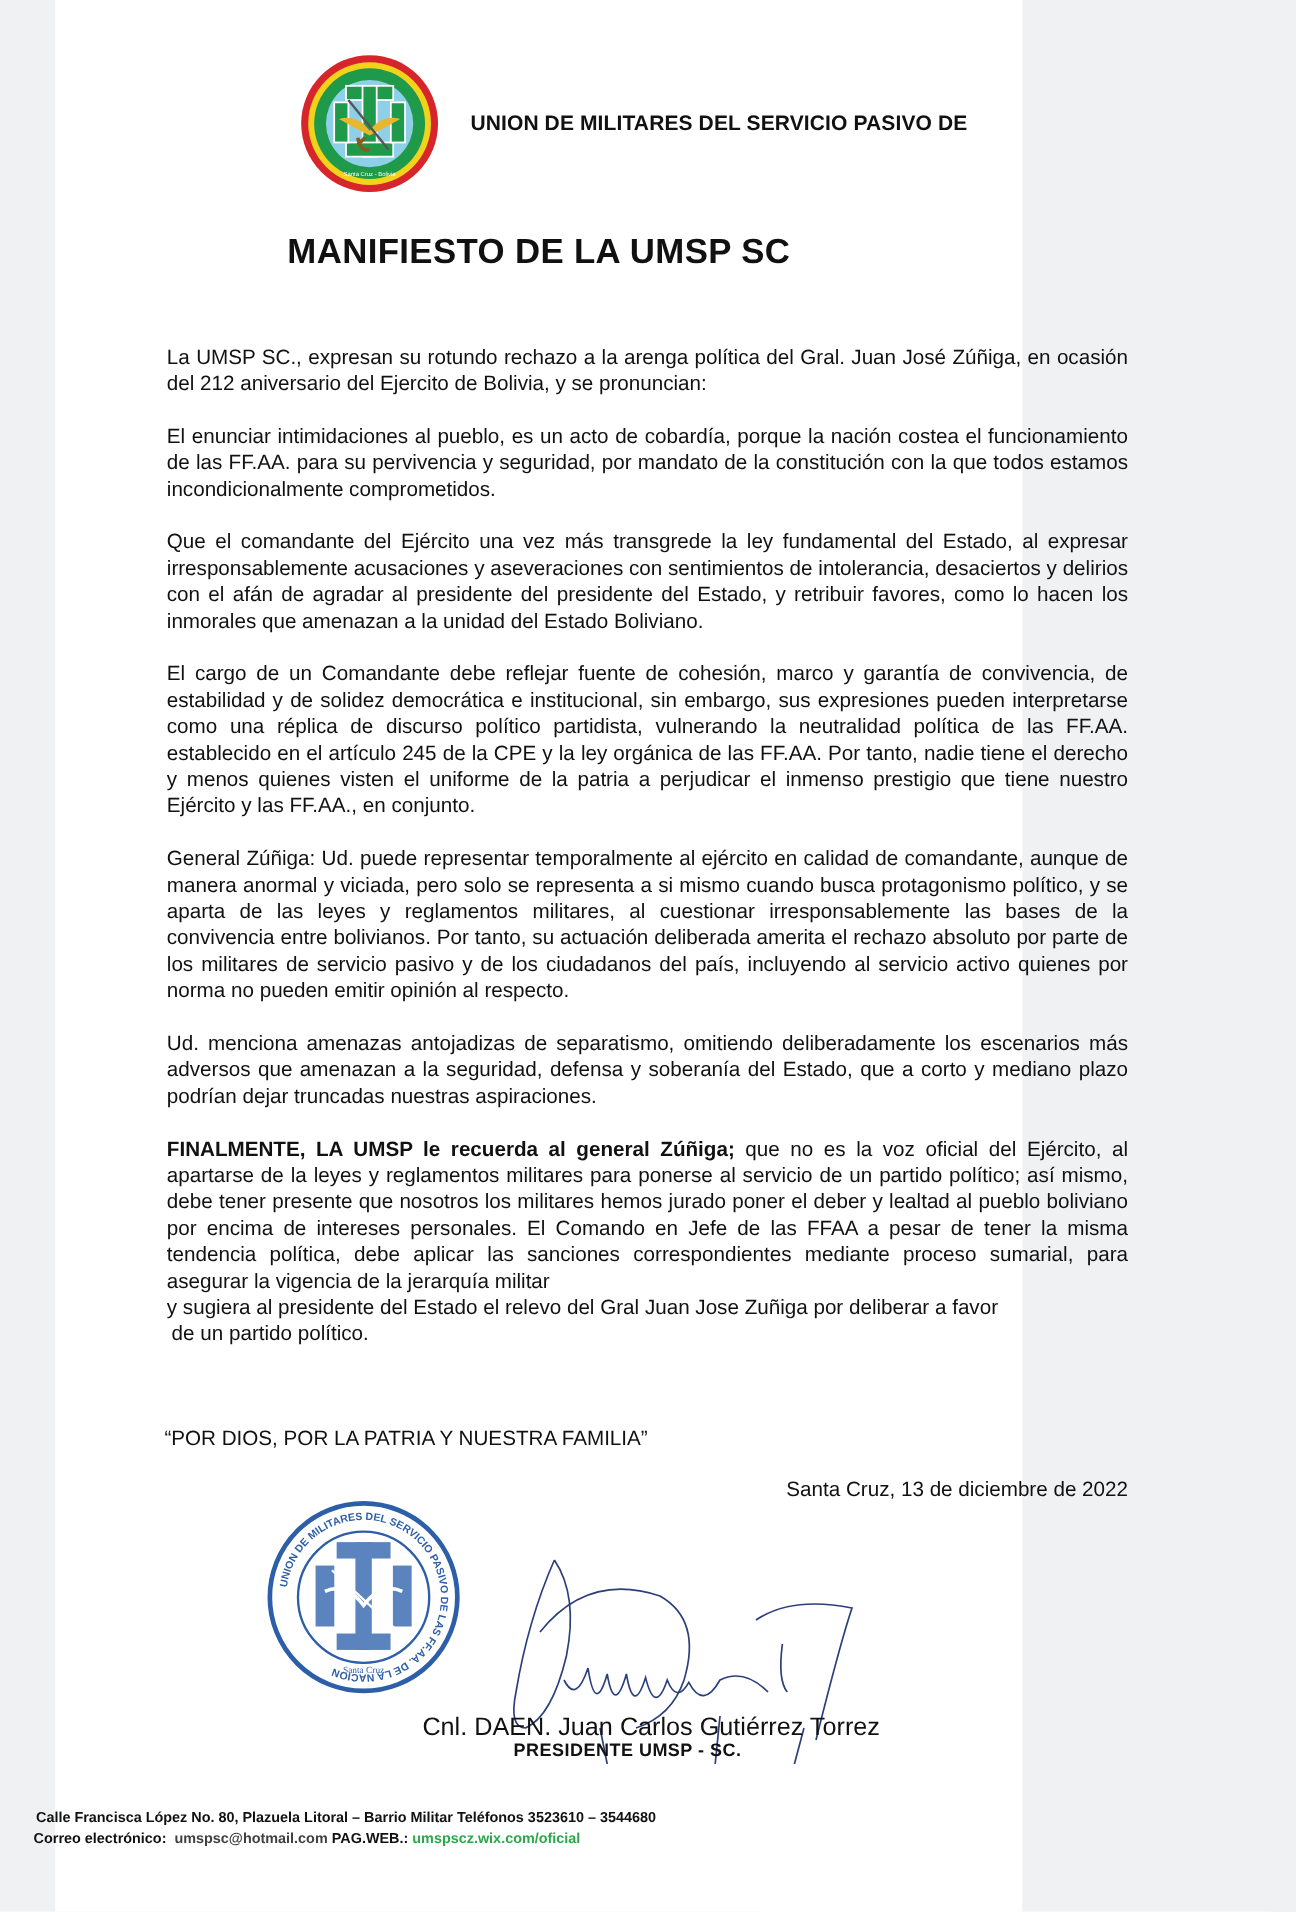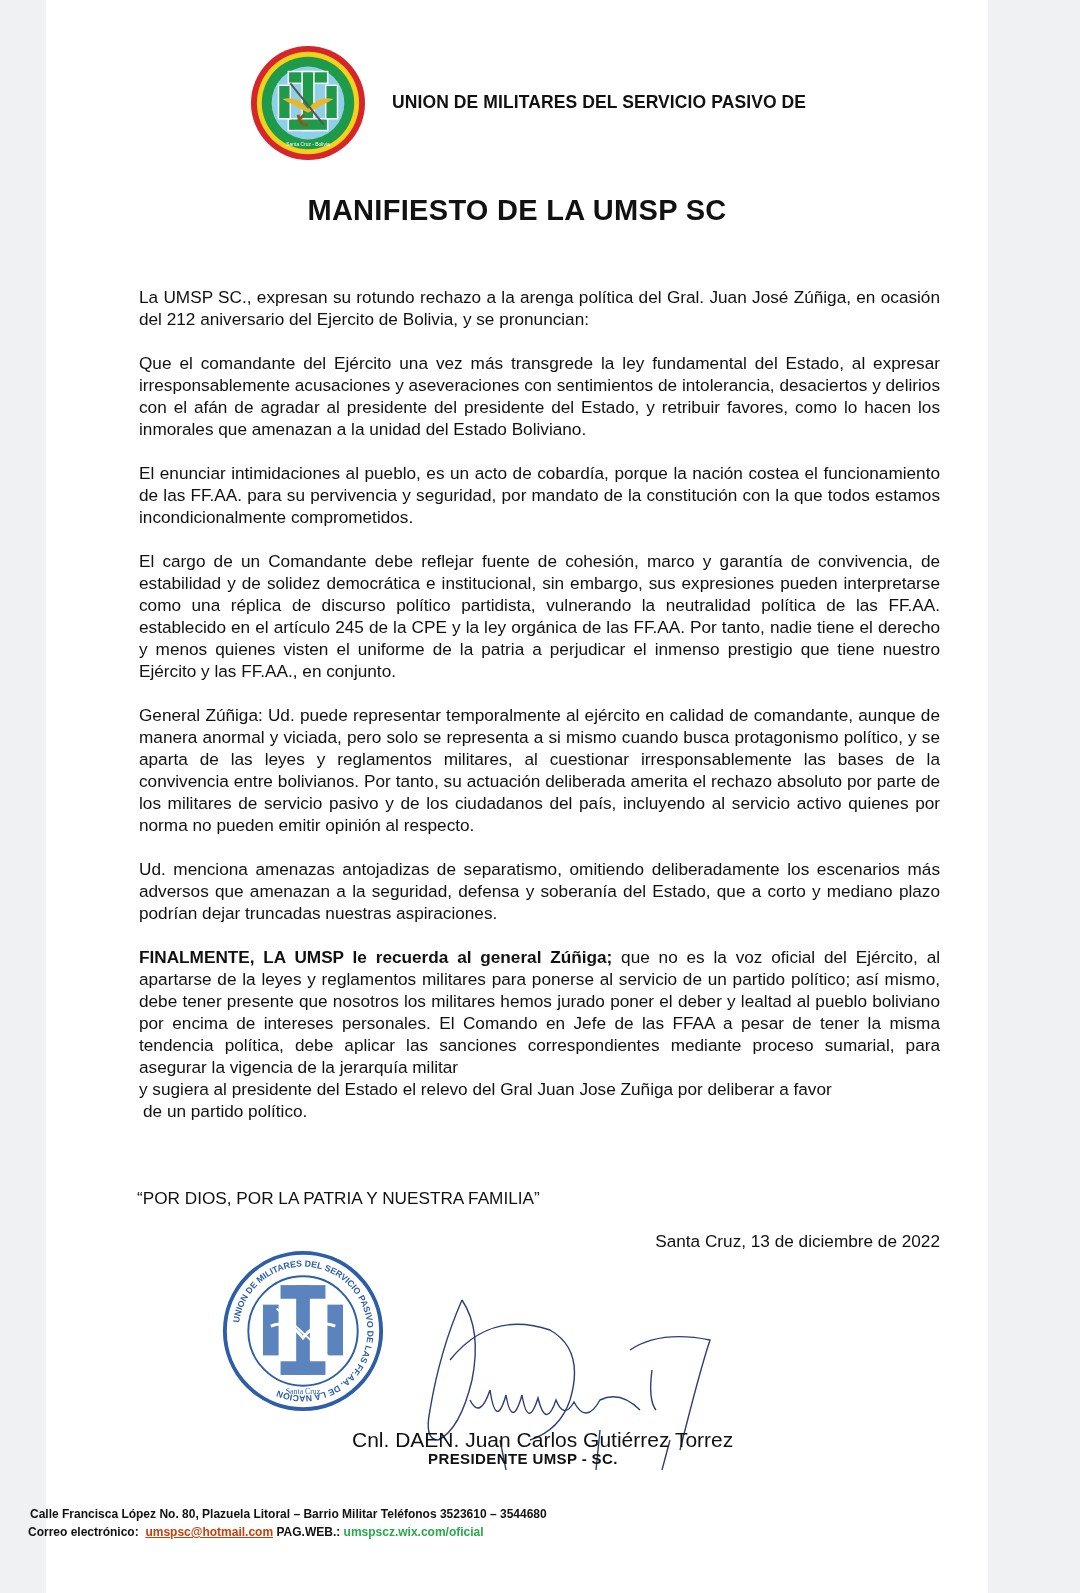--- a/index.html
+++ b/index.html
@@ -6,21 +6,21 @@
   body {
     width: 1080px; height: 1593px;
     background: #f0f1f3;
     position: relative;
     overflow: hidden;
     font-family: "Liberation Sans", sans-serif;
     color: #111;
   }
   .page {
     position: absolute; left: 46px; top: 0;
-    width: 942px; height: 1593px;
+    width: 806px; height: 1593px;
     background: #ffffff;
   }
   .logo {
     position: absolute; left: 203px; top: 44px;
     width: 118px; height: 118px;
   }
   .org-name {
     position: absolute; left: 336px; top: 92px;
     font-size: 17.5px; font-weight: bold; line-height: 21px;
     letter-spacing: 0.1px;
@@ -68,21 +68,21 @@
     font-size: 15px; font-weight: bold; letter-spacing: 0.4px;
   }
   .footer {
     position: absolute; left: 0; right: 4px; top: 1505px;
     text-align: left;
     font-size: 12px; font-weight: bold; line-height: 18px;
   }
   .footer .addr { display: block; padding-left: 30px; }
   .footer .contact { display: block; padding-left: 28px; }
   .footer .green { color: #2aa84a; }
-  .footer .link { color: #c2410c; text-decoration: underline; }
+  .footer .link { color: #404040; }
 </style>
 </head>
 <body>
 
 <div class="page">
 
   <svg class="logo" viewBox="0 0 120 120">
     <circle cx="60" cy="60" r="58" fill="#d6262b"></circle>
     <circle cx="60" cy="60" r="52" fill="#f2d21b"></circle>
     <circle cx="60" cy="60" r="47" fill="#1f9a4a"></circle>
@@ -102,22 +102,22 @@
 
   <div class="org-name">
     <span class="l1">UNION DE MILITARES DEL SERVICIO PASIVO DE</span>
   </div>
 
   <div class="title">MANIFIESTO DE LA UMSP SC</div>
 </div>
 
 <div class="body">
   <p>La UMSP SC., expresan su rotundo rechazo a la arenga política del Gral. Juan José Zúñiga, en ocasión del 212 aniversario del Ejercito de Bolivia, y se pronuncian:</p>
+  <p>El enunciar intimidaciones al pueblo, es un acto de cobardía, porque la nación costea el funcionamiento de las FF.AA. para su pervivencia y seguridad, por mandato de la constitución con la que todos estamos incondicionalmente comprometidos.</p>
   <p>Que el comandante del Ejército una vez más transgrede la ley fundamental del Estado, al expresar irresponsablemente acusaciones y aseveraciones con sentimientos de intolerancia, desaciertos y delirios con el afán de agradar al presidente del presidente del Estado, y retribuir favores, como lo hacen los inmorales que amenazan a la unidad del Estado Boliviano.</p>
-  <p>El enunciar intimidaciones al pueblo, es un acto de cobardía, porque la nación costea el funcionamiento de las FF.AA. para su pervivencia y seguridad, por mandato de la constitución con la que todos estamos incondicionalmente comprometidos.</p>
   <p>El cargo de un Comandante debe reflejar fuente de cohesión, marco y garantía de convivencia, de estabilidad y de solidez democrática e institucional, sin embargo, sus expresiones pueden interpretarse como una réplica de discurso político partidista, vulnerando la neutralidad política de las FF.AA. establecido en el artículo 245 de la CPE y la ley orgánica de las FF.AA. Por tanto, nadie tiene el derecho y menos quienes visten el uniforme de la patria a perjudicar el inmenso prestigio que tiene nuestro Ejército y las FF.AA., en conjunto.</p>
   <p>General Zúñiga: Ud. puede representar temporalmente al ejército en calidad de comandante, aunque de manera anormal y viciada, pero solo se representa a si mismo cuando busca protagonismo político, y se aparta de las leyes y reglamentos militares, al cuestionar irresponsablemente las bases de la convivencia entre bolivianos.  Por tanto, su actuación deliberada amerita el rechazo absoluto por parte de los militares de servicio pasivo y de los ciudadanos del país, incluyendo al servicio activo quienes por norma no pueden emitir opinión al respecto.</p>
   <p>Ud. menciona amenazas antojadizas de separatismo, omitiendo deliberadamente los escenarios más adversos que amenazan a la seguridad, defensa y soberanía del Estado, que a corto y mediano plazo podrían dejar truncadas nuestras aspiraciones.</p>
   <p style="margin-bottom:0;">
     <b>FINALMENTE, LA UMSP le recuerda al general Zúñiga;</b><span> que no es la voz oficial del Ejército, al apartarse de la leyes y reglamentos militares para ponerse al servicio de un partido político; así mismo, debe tener presente que nosotros los militares hemos jurado poner el deber y lealtad al pueblo boliviano por encima de intereses personales. El Comando en Jefe de las FFAA a pesar de tener la misma tendencia política, debe aplicar las sanciones correspondientes mediante proceso sumarial, para asegurar la vigencia de la jerarquía militar</span>
   </p>
   <div>y sugiera al presidente del Estado el relevo del Gral Juan Jose Zuñiga por deliberar a favor</div>
   <div class="last-line-indent">de un partido político.</div>
 </div>
 

